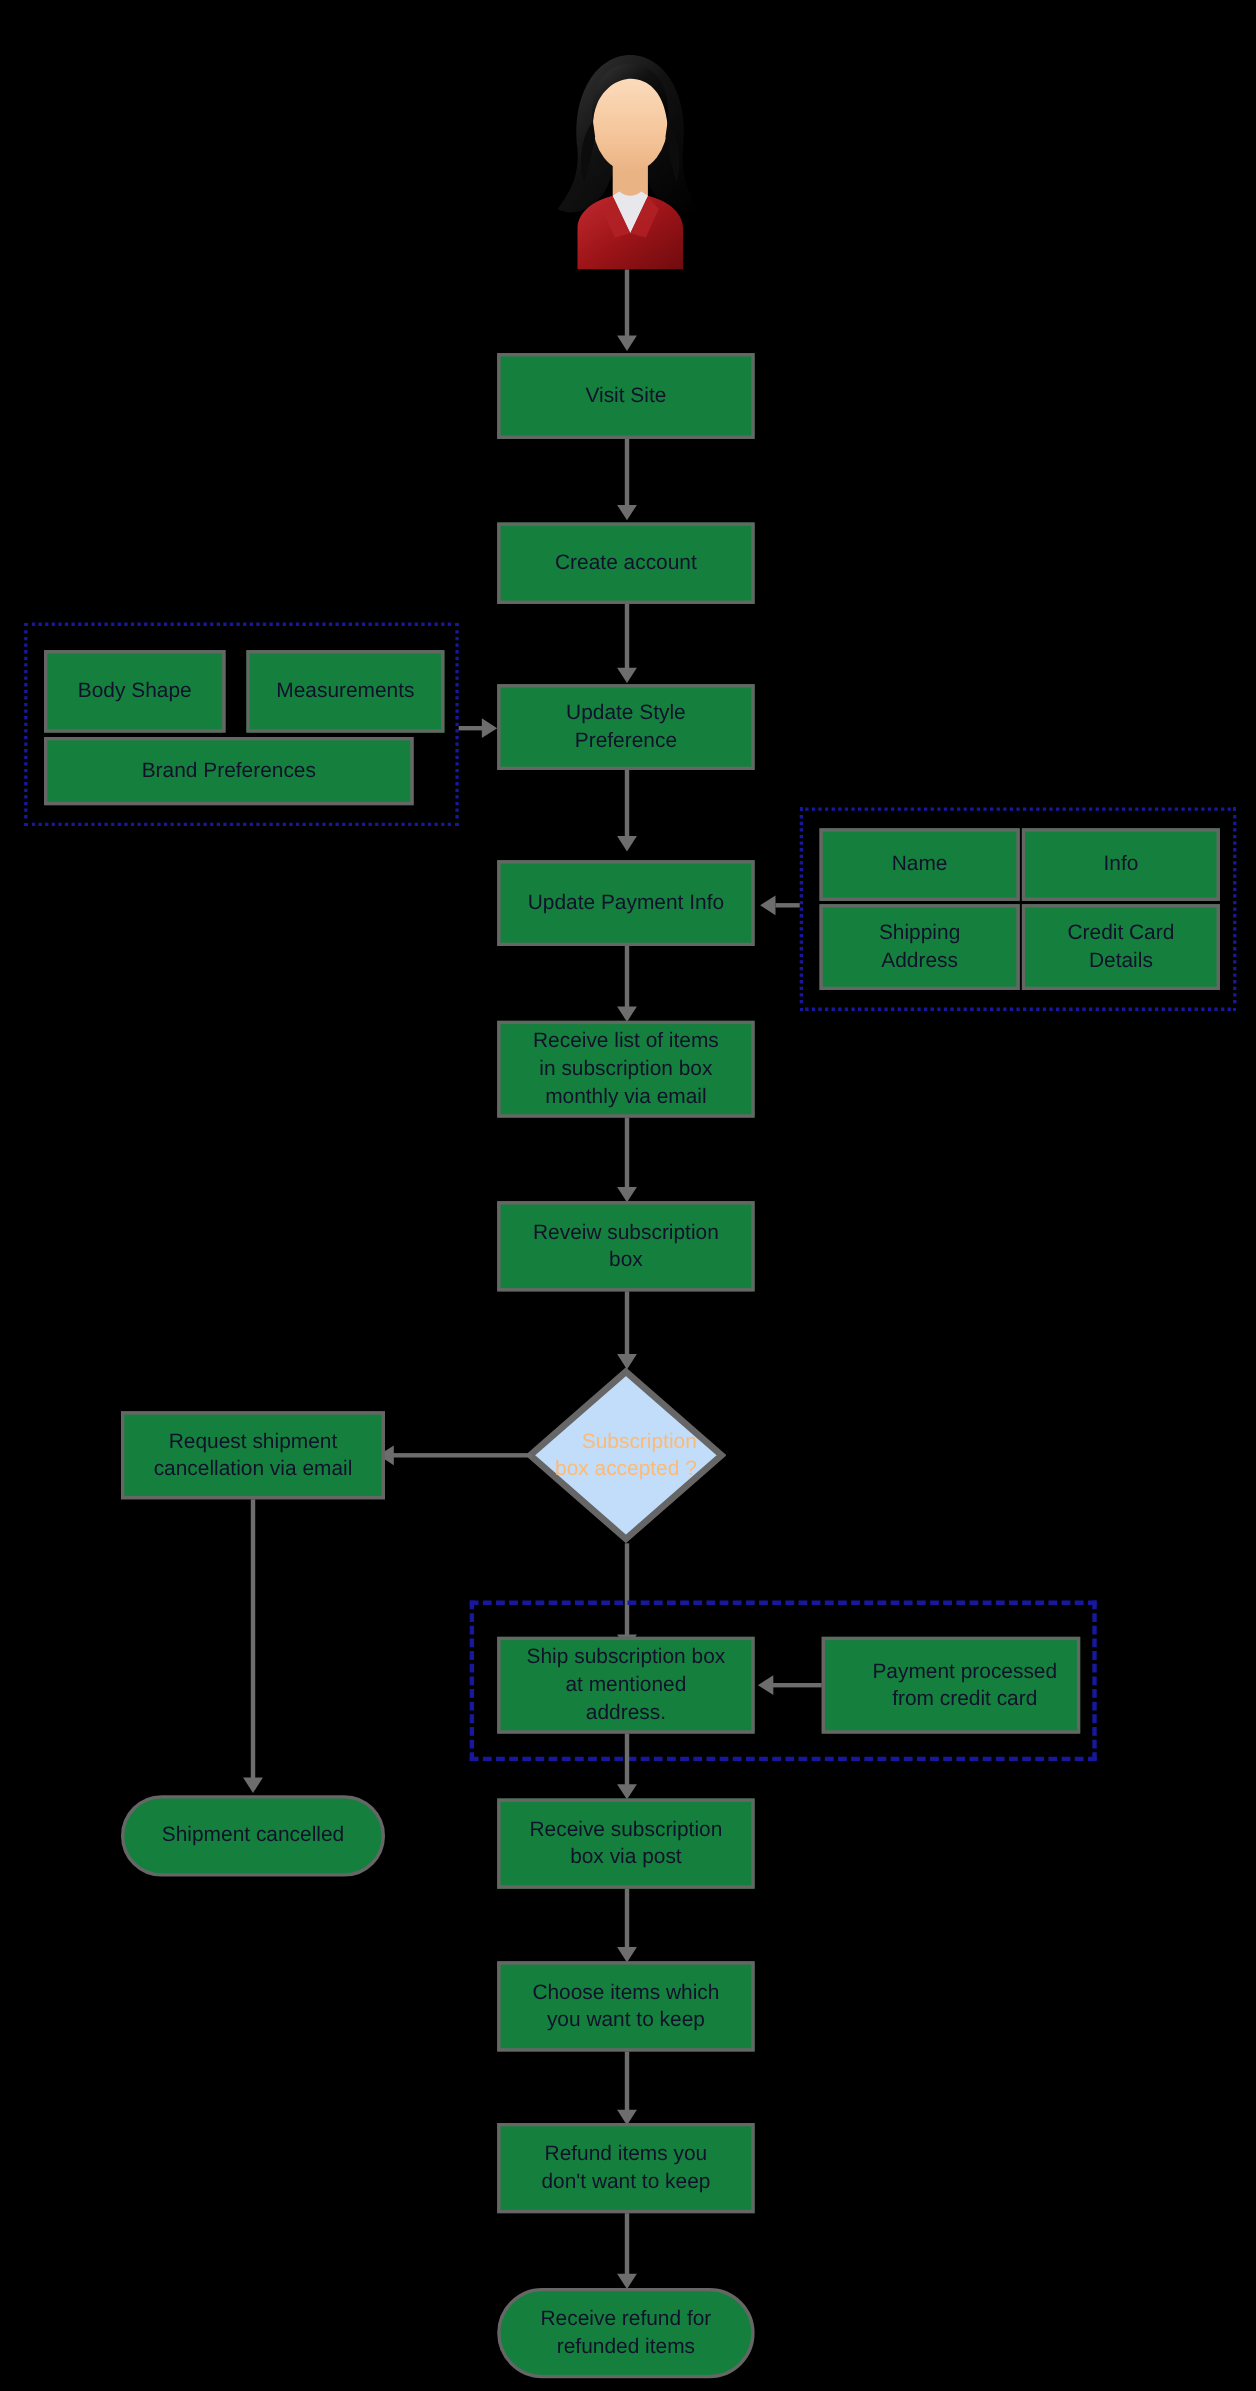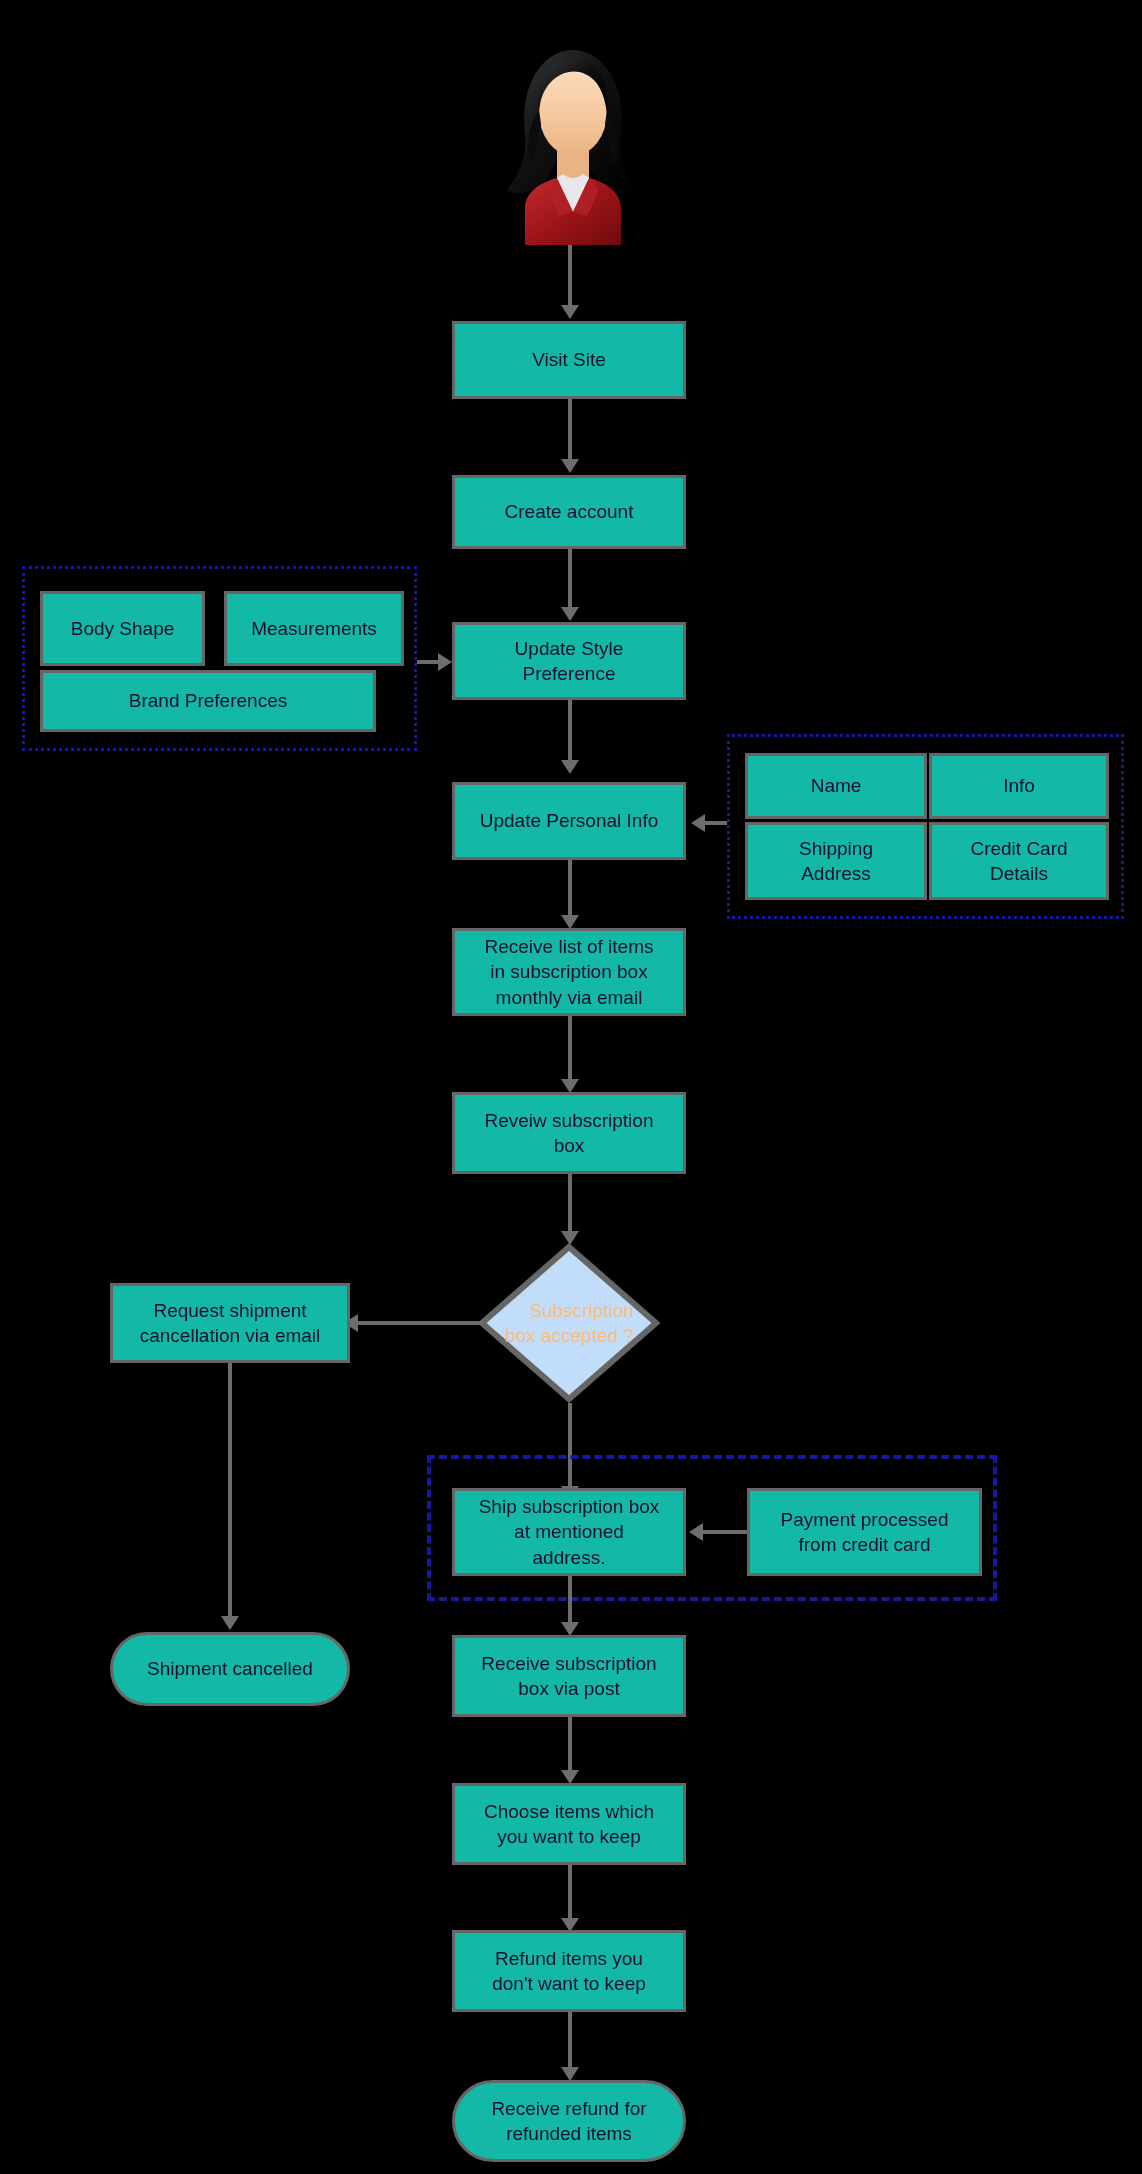--- a/index.html
+++ b/index.html
@@ -1,21 +1,21 @@
 <!DOCTYPE html>
 <html><head>
 <meta charset="utf-8">
 <style>
   html,body{margin:0;padding:0;background:#000;}
   body{width:1142px;height:2174px;position:relative;overflow:hidden;
        font-family:"Liberation Sans","DejaVu Sans",sans-serif;}
   #canvas{position:absolute;left:0;top:0;width:1142px;height:2174px;}
 
   
-  .node{position:absolute;box-sizing:border-box;background:#14b8a6;
+  .node{position:absolute;box-sizing:border-box;background:#15803d;
         border:3px solid #666666;display:flex;align-items:center;
         justify-content:center;text-align:center;color:#11112b;
         font-size:19px;line-height:1.32;padding:2px 18px;}
   .node.pill{border-radius:999px;}
 
   
   .diamond-wrap{position:absolute;}
   .diamond-shape{position:absolute;left:0;top:0;width:100%;height:100%;}
   .diamond-label{position:absolute;left:0;top:0;width:100%;height:100%;
       display:flex;align-items:center;justify-content:center;text-align:right;
@@ -140,21 +140,21 @@
   </div>
   <div class="node" style="left:929px;top:822px;width:180px;height:78px;">
     <span style="white-space:pre-line">Credit Card
 Details</span>
   </div>
 
   <div class="hline" style="left:705px;top:821px;width:22px;"></div>
   <div class="arrow-left" style="left:691px;top:814px;"></div>
 
   <div class="node" style="left:452px;top:782px;width:234px;height:78px;">
-    <span>Update Personal Info</span>
+    <span>Update Payment Info</span>
   </div>
   <div class="vline" style="left:568px;top:860px;height:58px;"></div>
   <div class="arrow-down" style="left:561px;top:915px;"></div>
 
   <div class="node" style="left:452px;top:928px;width:234px;height:88px;">
     <span style="white-space:pre-line">Receive list of items
 in subscription box
 monthly via email</span>
   </div>
   <div class="vline" style="left:568px;top:1016px;height:66px;"></div>
@@ -193,21 +193,21 @@
   <div class="arrow-down" style="left:561px;top:1486px;"></div>
 
   <div class="group dashed" style="left:427px;top:1455px;width:570px;height:146px;"></div>
 
   <div class="node" style="left:452px;top:1488px;width:234px;height:88px;">
     <span style="white-space:pre-line">Ship subscription box
 at mentioned
 address.</span>
   </div>
 
-  <div class="node" style="left:747px;top:1488px;width:235px;height:88px;">
+  <div class="node" style="left:747px;top:1488px;width:235px;height:88px;justify-content:flex-end;">
     <span style="white-space:pre-line">Payment processed
 from credit card</span>
   </div>
 
   <div class="hline" style="left:700px;top:1530px;width:47px;"></div>
   <div class="arrow-left" style="left:689px;top:1523px;"></div>
 
   <div class="vline" style="left:568px;top:1576px;height:50px;"></div>
   <div class="arrow-down" style="left:561px;top:1622px;"></div>
 

